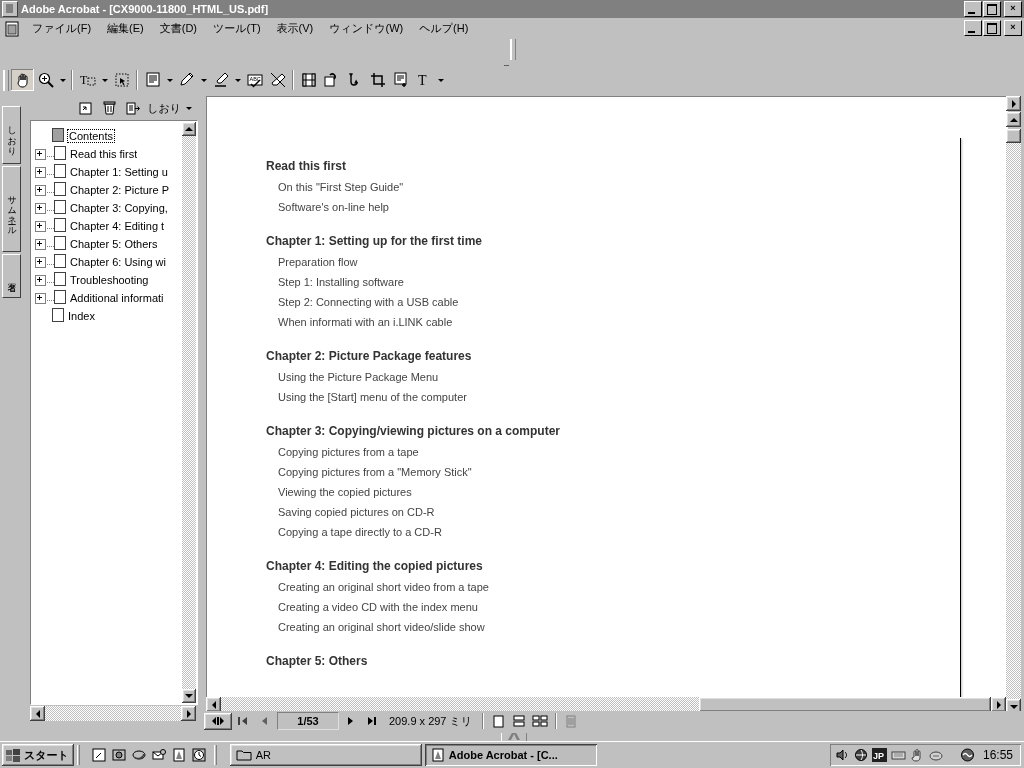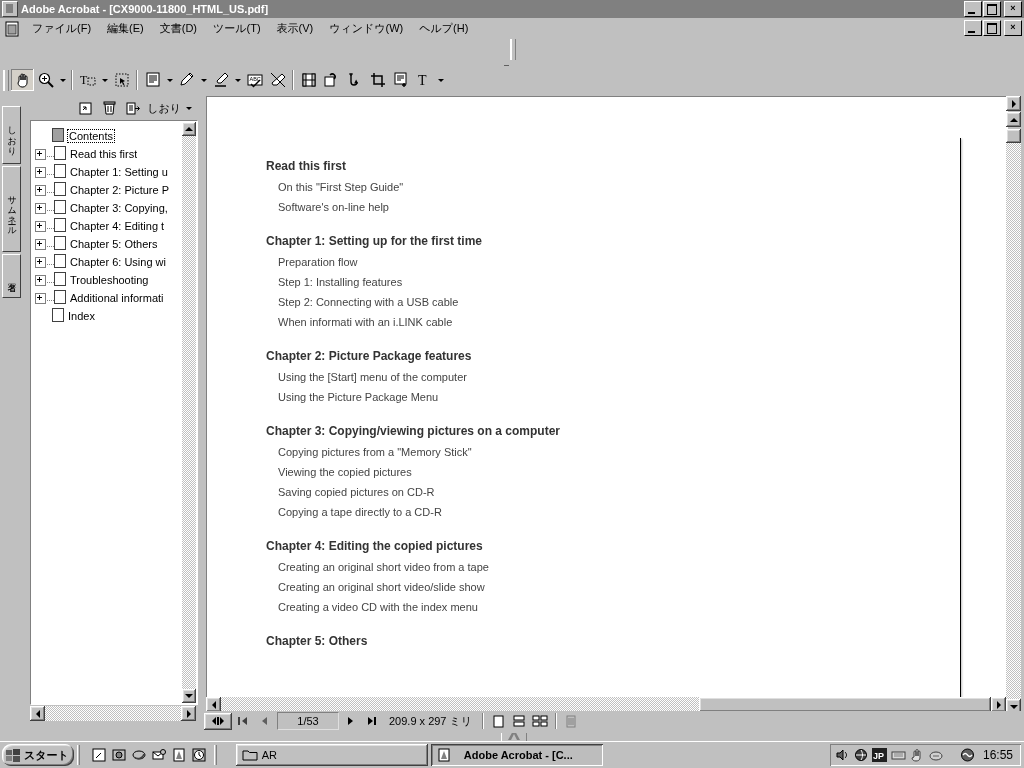--- a/index.html
+++ b/index.html
@@ -106,30 +106,30 @@
   .h1{font-size:12px;font-weight:bold;color:#333;margin:0 0 8px 0;}
   .li{font-size:11px;color:#444;margin:0 0 8px 12px;}
   .blockgap{height:13px;}
 
   
   .pstatus{position:absolute;left:2px;bottom:2px;width:818px;height:20px;display:flex;align-items:center;background:#c0c0c0;}
   .pbtn{height:17px;min-width:15px;display:flex;align-items:center;justify-content:center;padding:0 3px;
     box-shadow:inset -1px -1px 0 #404040, inset 1px 1px 0 #fff, inset -2px -2px 0 #808080, inset 2px 2px 0 #dfdfdf;background:#c0c0c0;margin-right:1px;}
   .pflat{height:17px;min-width:16px;display:flex;align-items:center;justify-content:center;padding:0 2px;margin-right:1px;}
   .pfield{height:16px;min-width:52px;padding:0 4px;display:flex;align-items:center;justify-content:center;font-size:11px;
-    border:1px solid #808080;border-right-color:#dfdfdf;border-bottom-color:#dfdfdf;margin:0 2px;background:#c0c0c0;}
+    border:1px solid #808080;border-right-color:#dfdfdf;border-bottom-color:#dfdfdf;margin:0 2px;background:#c0c0c0;font-weight:bold;}
   .ptext{font-size:11px;padding:0 6px;white-space:nowrap;}
   .psep{width:2px;height:16px;margin:0 4px;box-shadow:inset 1px 0 0 #808080, inset -1px 0 0 #fff;}
 
   
   .taskbar{position:absolute;left:0;bottom:0;width:1024px;height:26px;background:#c0c0c0;
     border-top:1px solid #fff;display:flex;align-items:center;}
   .startbtn{height:22px;margin-left:2px;padding:0 5px 0 3px;display:flex;align-items:center;gap:3px;
     box-shadow:inset -1px -1px 0 #404040, inset 1px 1px 0 #fff, inset -2px -2px 0 #808080, inset 2px 2px 0 #dfdfdf;
-    font-weight:bold;font-size:11px;background:#c0c0c0;border-radius:9px;}
+    font-weight:bold;font-size:11px;background:#c0c0c0;}
   .ql{display:flex;align-items:center;height:22px;margin-left:4px;padding:0 2px;}
   .qlicon{width:20px;height:20px;display:flex;align-items:center;justify-content:center;}
   .tbsep{width:3px;height:20px;margin:0 3px;box-shadow:inset 1px 0 0 #fff, inset -1px 0 0 #808080;}
   .taskbtn{height:22px;display:flex;align-items:center;gap:4px;padding:0 6px;margin-right:3px;font-size:11px;
     box-shadow:inset -1px -1px 0 #404040, inset 1px 1px 0 #fff, inset -2px -2px 0 #808080, inset 2px 2px 0 #dfdfdf;background:#c0c0c0;
     white-space:nowrap;overflow:hidden;}
   .tray{margin-left:auto;height:22px;margin-right:3px;display:flex;align-items:center;gap:3px;padding:0 4px;
     box-shadow:inset 1px 1px 0 #808080, inset -1px -1px 0 #fff;}
   .trayicon{width:16px;height:16px;display:flex;align-items:center;justify-content:center;}
   .clock{font-size:12px;padding:0 4px;text-align:right;}
@@ -597,47 +597,48 @@
           <div>
             <p class="h1">Read this first</p>
             <p class="li">On this "First Step Guide"</p>
             <p class="li">Software's on-line help</p>
           </div>
           <div class="blockgap"></div>
 
           <div>
             <p class="h1">Chapter 1: Setting up for the first time</p>
             <p class="li">Preparation flow</p>
-            <p class="li">Step 1: Installing features</p>
+            <p class="li">Step 1: Installing software</p>
             <p class="li">Step 2: Connecting with a USB cable</p>
             <p class="li">When informati with an i.LINK cable</p>
           </div>
           <div class="blockgap"></div>
 
           <div>
             <p class="h1">Chapter 2: Picture Package features</p>
+            <p class="li">Using the Picture Package Menu</p>
             <p class="li">Using the [Start] menu of the computer</p>
-            <p class="li">Using the Picture Package Menu</p>
           </div>
           <div class="blockgap"></div>
 
           <div>
             <p class="h1">Chapter 3: Copying/viewing pictures on a computer</p>
+            <p class="li">Copying pictures from a tape</p>
             <p class="li">Copying pictures from a "Memory Stick"</p>
             <p class="li">Viewing the copied pictures</p>
             <p class="li">Saving copied pictures on CD-R</p>
             <p class="li">Copying a tape directly to a CD-R</p>
           </div>
           <div class="blockgap"></div>
 
           <div>
             <p class="h1">Chapter 4: Editing the copied pictures</p>
             <p class="li">Creating an original short video from a tape</p>
+            <p class="li">Creating a video CD with the index menu</p>
             <p class="li">Creating an original short video/slide show</p>
-            <p class="li">Creating a video CD with the index menu</p>
           </div>
           <div class="blockgap"></div>
 
           <div>
             <p class="h1">Chapter 5: Others</p>
           </div>
 
         </div>
       </div>
     </div>
@@ -775,32 +776,32 @@
       <div class="qlicon">
         <svg width="14" height="14" viewBox="0 0 14 14">
             <rect x="1" y="1" width="12" height="12" fill="#c0c0c0" stroke="#000"></rect>
             <circle cx="7" cy="7" r="4.5" fill="#fff" stroke="#000"></circle>
             <path d="M7 4v3l2 1.5" fill="none" stroke="#000"></path>
           </svg>
       </div>
     </div>
     <div class="tbsep"></div>
 
-    <div class="taskbtn" style="width:180px;margin-left:16px;">
+    <div class="taskbtn" style="width:180px;margin-left:10px;">
       <svg width="16" height="13" viewBox="0 0 16 13">
           <path d="M1 11V2h5l1.5 1.5H15V11z" fill="#c0c0c0" stroke="#000"></path>
         </svg>
       <span>AR</span>
     </div>
     <div class="taskbtn" style="width:160px;box-shadow:inset 1px 1px 0 #404040, inset -1px -1px 0 #fff, inset 2px 2px 0 #808080;background:#bdbdbd;">
       <svg width="14" height="14" viewBox="0 0 14 14">
           <rect x="2" y="1" width="10" height="12" fill="#fff" stroke="#000"></rect>
           <path d="M7 3L4 11h6z" fill="#808080"></path>
         </svg>
-      <span style="font-weight:bold;margin-left:9px;">Adobe Acrobat - [C...</span>
+      <span style="font-weight:bold;">Adobe Acrobat - [C...</span>
     </div>
 
     <div class="tray">
       <div class="trayicon">
         <svg width="14" height="14" viewBox="0 0 14 14">
             <path d="M2 5h3l3-3v10L5 9H2z" fill="#606060" stroke="#000"></path>
             <path d="M10 4c2 2 2 4 0 6" fill="none" stroke="#000"></path>
           </svg>
       </div>
       <div class="trayicon">

